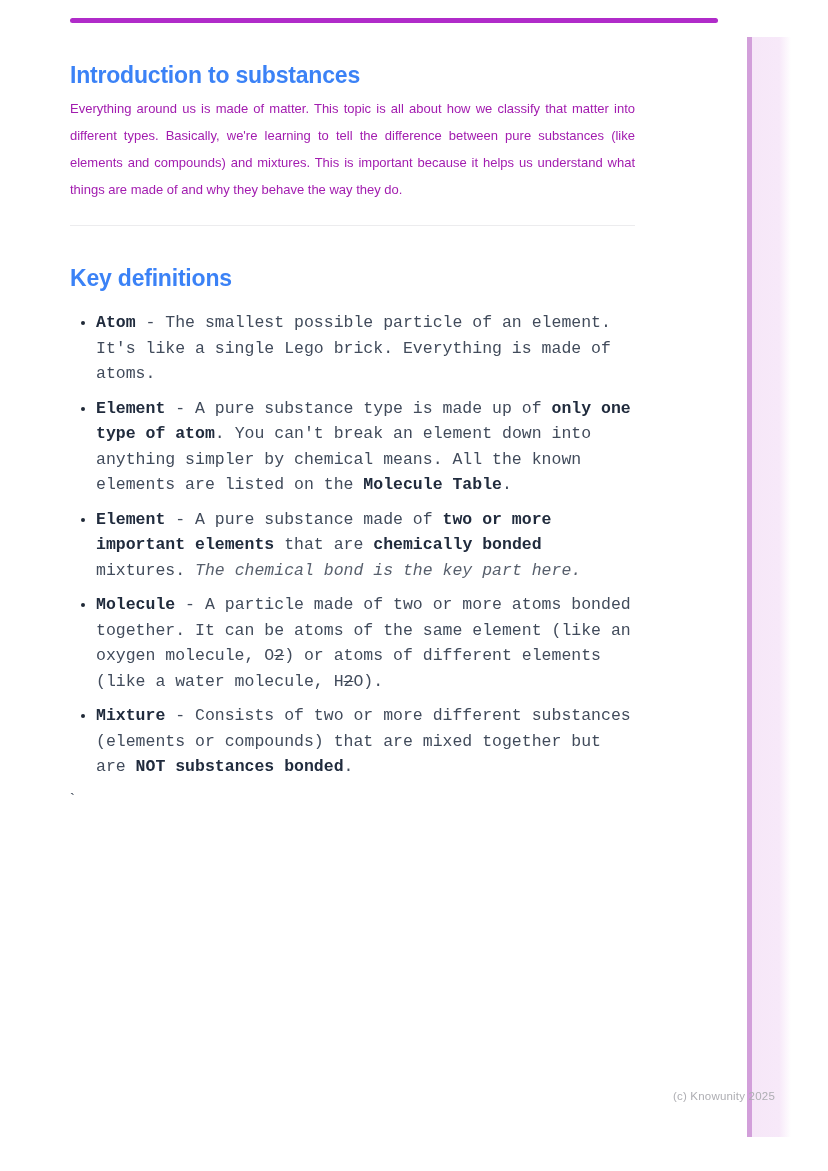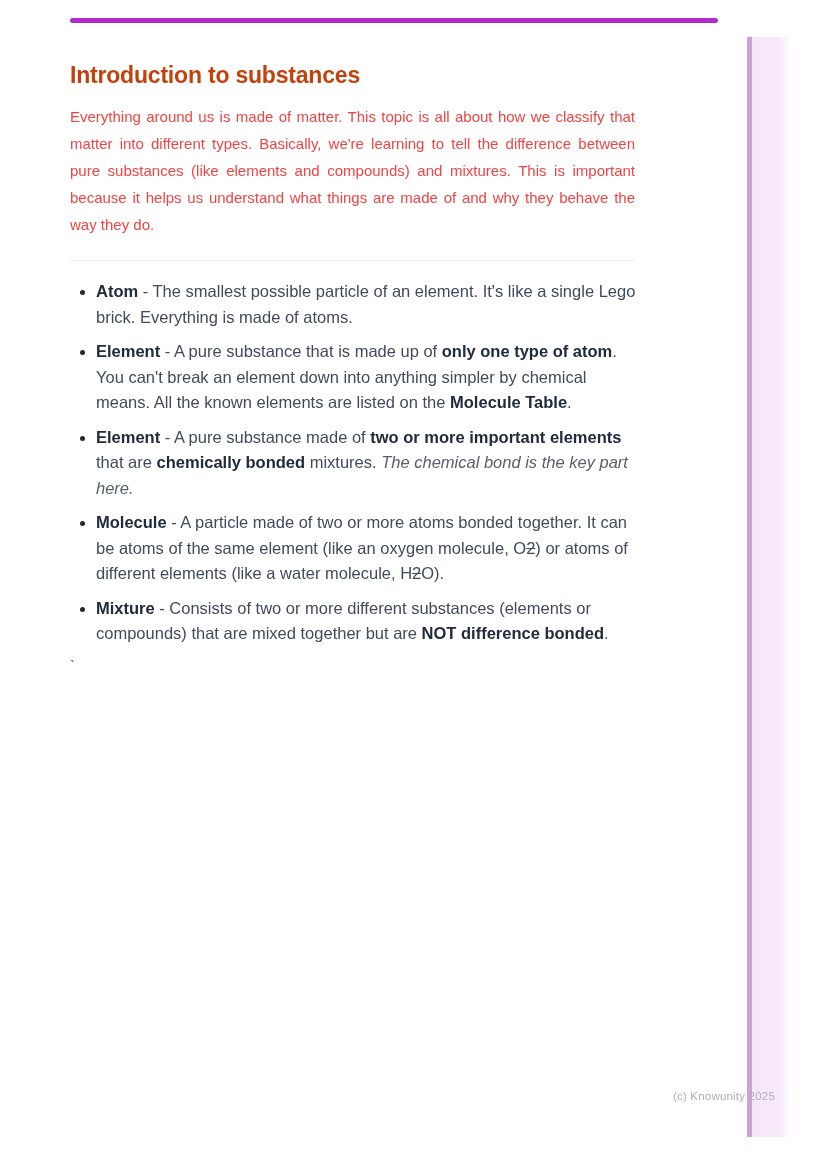--- a/index.html
+++ b/index.html
@@ -46,43 +46,44 @@
     height: 5px;
     background: #b02bc9;
     border-radius: 3px;
     margin: 18px 0 0 0;
     width: 648px;
   }
   h2.section-heading {
     margin: 39px 0 0 0;
     font-size: 23px;
     font-weight: 700;
-    color: #c2410c;
+    color: #3b82f6;
     letter-spacing: -0.2px;
   }
   p.body-paragraph {
-    margin: 14px 0 0 0;
+    margin: 6px 0 0 0;
     width: 565px;
-    font-size: 15px;
+    font-size: 13px;
     line-height: 27px;
-    color: #ef4444;
+    color: #a21caf;
     text-align: justify;
   }
   .section-divider {
     margin-top: 22px;
     width: 565px;
     height: 1px;
     background: #ececee;
   }
   ul.definitions {
     margin: 18px 0 0 0;
     padding-left: 26px;
     width: 566px;
     box-sizing: border-box;
     list-style-type: disc;
+    font-family: Liberation Mono, monospace;
   }
   ul.definitions li {
     font-size: 16.5px;
     line-height: 25.5px;
     color: #414b5b;
     margin-bottom: 9px;
   }
   ul.definitions li::marker {
     color: #1f2937;
     font-size: 15px;
@@ -119,26 +120,27 @@
     <hr class="title-rule">
 
     <section>
       <h2 class="section-heading">Introduction to substances</h2>
       <p class="body-paragraph">Everything around us is made of matter. This topic is all about how we classify that matter into different types. Basically, we're learning to tell the difference between pure substances (like elements and compounds) and mixtures. This is important because it helps us understand what things are made of and why they behave the way they do.</p>
     </section>
 
     <div class="section-divider"></div>
 
     <section>
+      <h2 class="section-heading">Key definitions</h2>
       <ul class="definitions">
         <li><span class="seg-b">Atom</span><span> - The smallest possible particle of an element. It's like a single Lego brick. Everything is made of atoms.</span></li>
-        <li><span class="seg-b">Element</span><span> - A pure substance that is made up of </span><span class="seg-b">only one type of atom</span><span>. You can't break an element down into anything simpler by chemical means. All the known elements are listed on the </span><span class="seg-b">Molecule Table</span><span>.</span></li>
+        <li><span class="seg-b">Element</span><span> - A pure substance type is made up of </span><span class="seg-b">only one type of atom</span><span>. You can't break an element down into anything simpler by chemical means. All the known elements are listed on the </span><span class="seg-b">Molecule Table</span><span>.</span></li>
         <li><span class="seg-b">Element</span><span> - A pure substance made of </span><span class="seg-b">two or more important elements</span><span> that are </span><span class="seg-b">chemically bonded</span><span> mixtures. </span><span class="seg-i">The chemical bond is the key part here.</span></li>
         <li><span class="seg-b">Molecule</span><span> - A particle made of two or more atoms bonded together. It can be atoms of the same element (like an oxygen molecule, O</span><span class="seg-s">2</span><span>) or atoms of different elements (like a water molecule, H</span><span class="seg-s">2</span><span>O).</span></li>
-        <li><span class="seg-b">Mixture</span><span> - Consists of two or more different substances (elements or compounds) that are mixed together but are </span><span class="seg-b">NOT difference bonded</span><span>.</span></li>
+        <li><span class="seg-b">Mixture</span><span> - Consists of two or more different substances (elements or compounds) that are mixed together but are </span><span class="seg-b">NOT substances bonded</span><span>.</span></li>
       </ul>
     </section>
 
     <p class="stray">`</p>
 
   </main>
 
   <div class="footer">(c) Knowunity 2025</div>
 
 </div>

